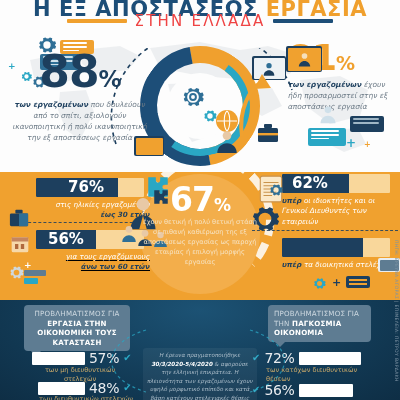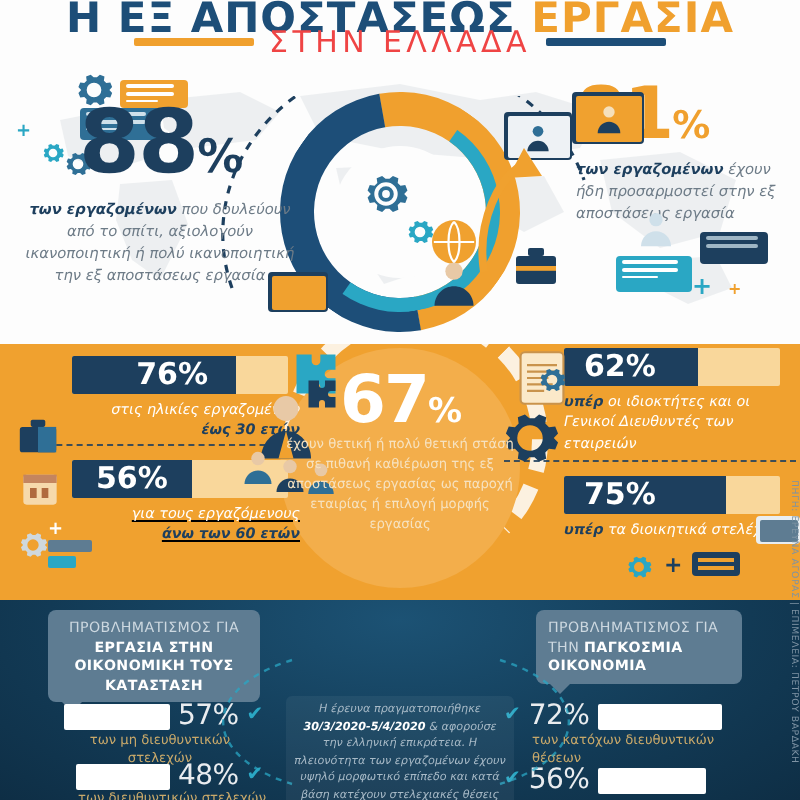--- a/index.html
+++ b/index.html
@@ -319,21 +319,20 @@
       <div class="bar-cap">
         <b>υπέρ</b><span> οι ιδιοκτήτες και οι Γενικοί Διευθυντές των εταιρειών</span>
       </div>
     </div>
 
     <div class="dashsep" style="left:252px;top:58px;width:146px;"></div>
 
     <div class="bar-row" style="left:282px;top:66px;width:114px;">
       <div class="bar">
         <div class="fill" style="width:75%;"></div>
-        <div class="pct" style="left:10px;">75%</div>
       </div>
       <div class="bar-cap">
         <b>υπέρ</b><span> τα διοικητικά στελέχη</span>
       </div>
     </div>
 
     <svg style="position:absolute;left:258px;top:2px;" width="26" height="30" viewBox="0 0 24 28">
       <rect x="2" y="2" width="20" height="24" rx="2" fill="#fbe9c9" stroke="#c9934c" stroke-width="1"></rect>
       <g stroke="#c9934c" stroke-width="1">
           <path d="M5 8h14M5 11h14M5 14h10M5 17h12M5 20h8"></path>

